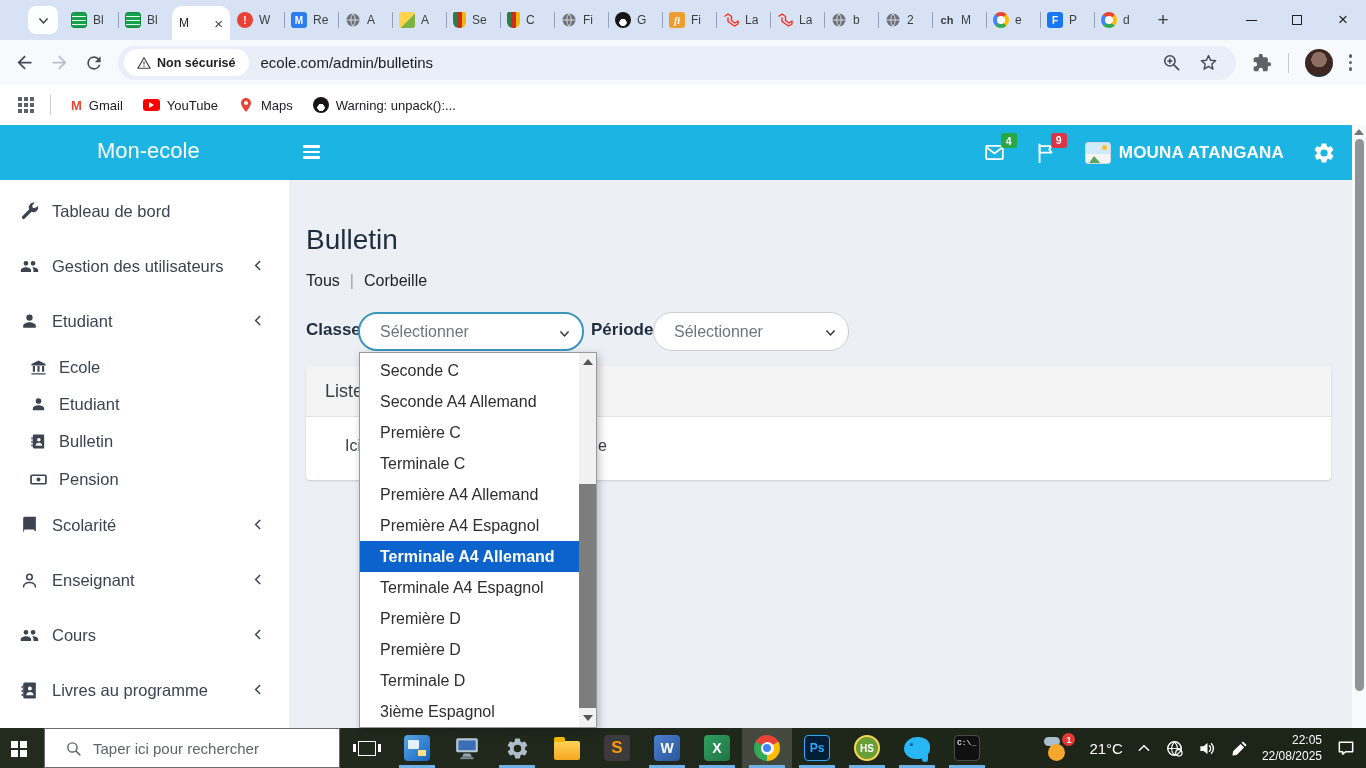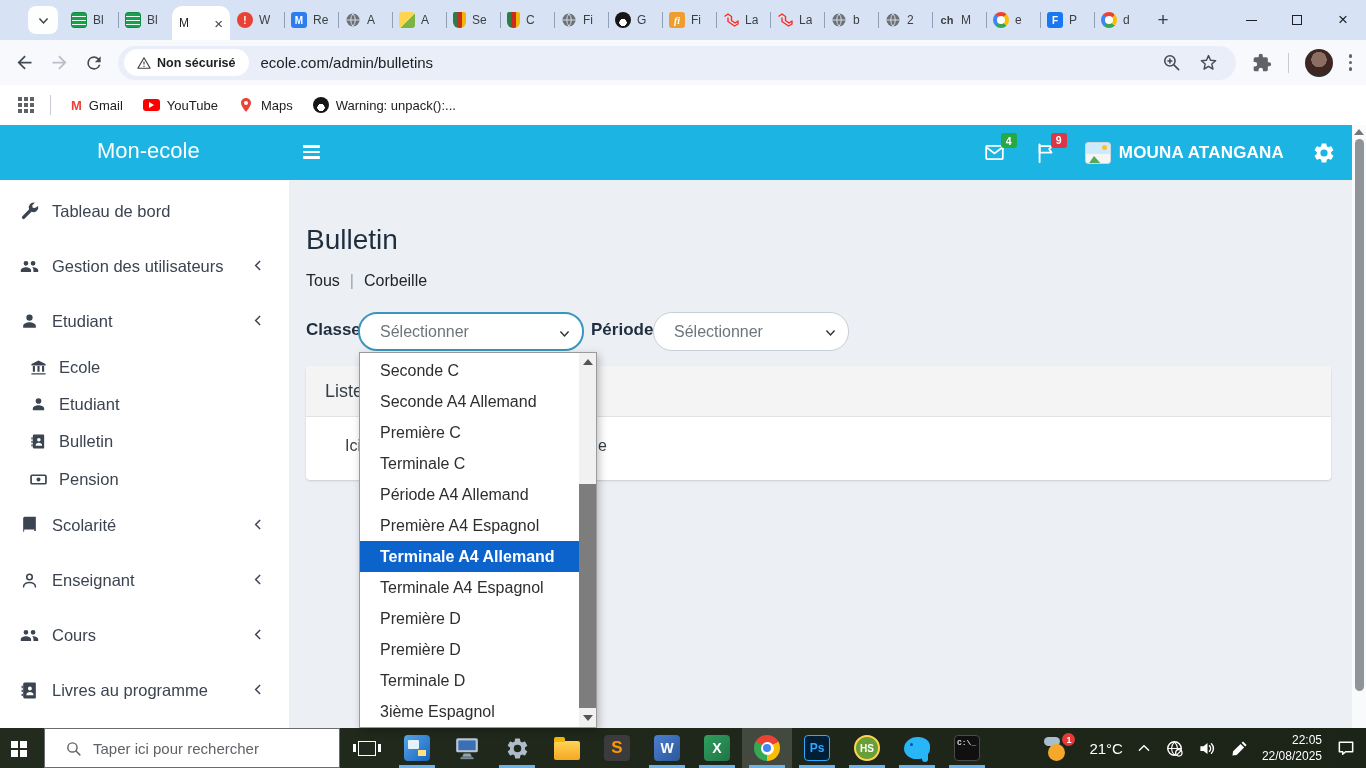--- a/index.html
+++ b/index.html
@@ -617,21 +617,21 @@
         </div>
       </div>
     </div>
 
     <div class="dropdown">
       <div class="dd-opts">
         <div class="dd-opt">Seconde C</div>
         <div class="dd-opt">Seconde A4 Allemand</div>
         <div class="dd-opt">Première C</div>
         <div class="dd-opt">Terminale C</div>
-        <div class="dd-opt">Période A4 Allemand</div>
+        <div class="dd-opt">Première A4 Allemand</div>
         <div class="dd-opt">Première A4 Espagnol</div>
         <div class="dd-opt selhl">Terminale A4 Allemand</div>
         <div class="dd-opt">Terminale A4 Espagnol</div>
         <div class="dd-opt">Première D</div>
         <div class="dd-opt">Première D</div>
         <div class="dd-opt">Terminale D</div>
         <div class="dd-opt">3ième Espagnol</div>
       </div>
       <div class="dd-sb">
         <div class="tri-up"></div>

